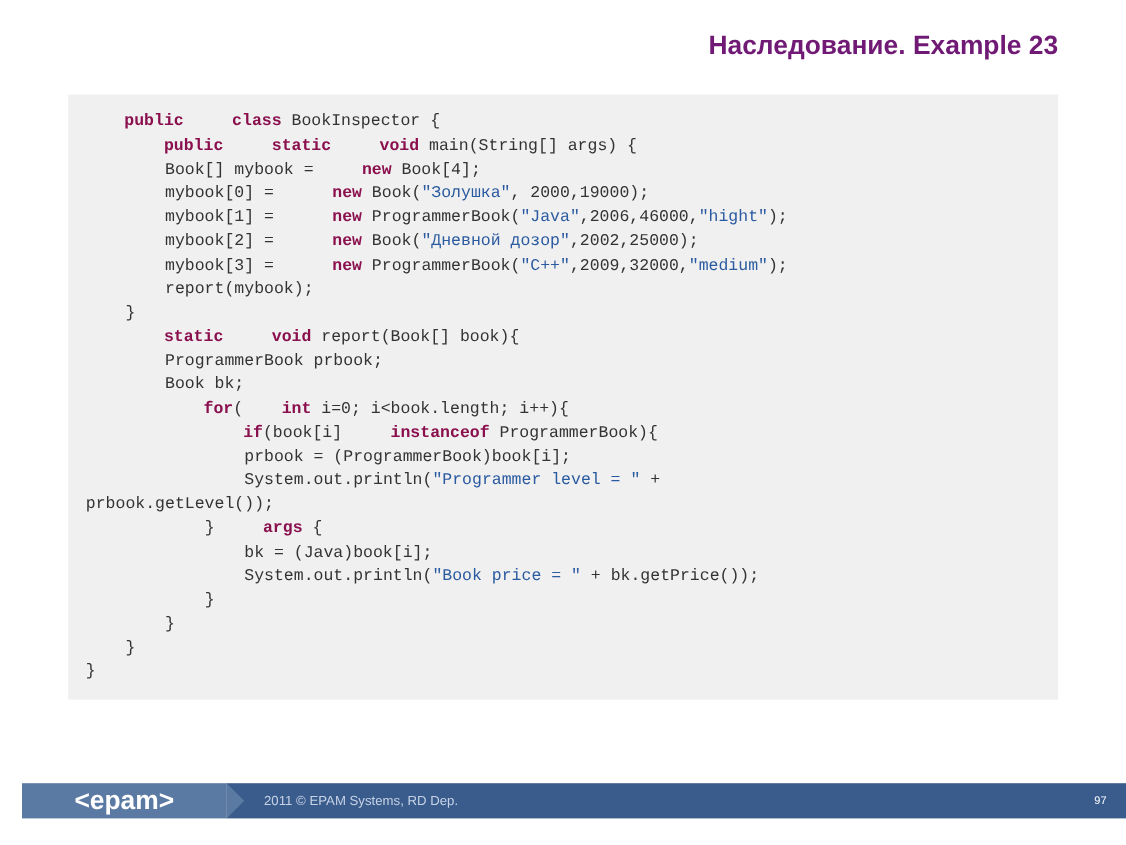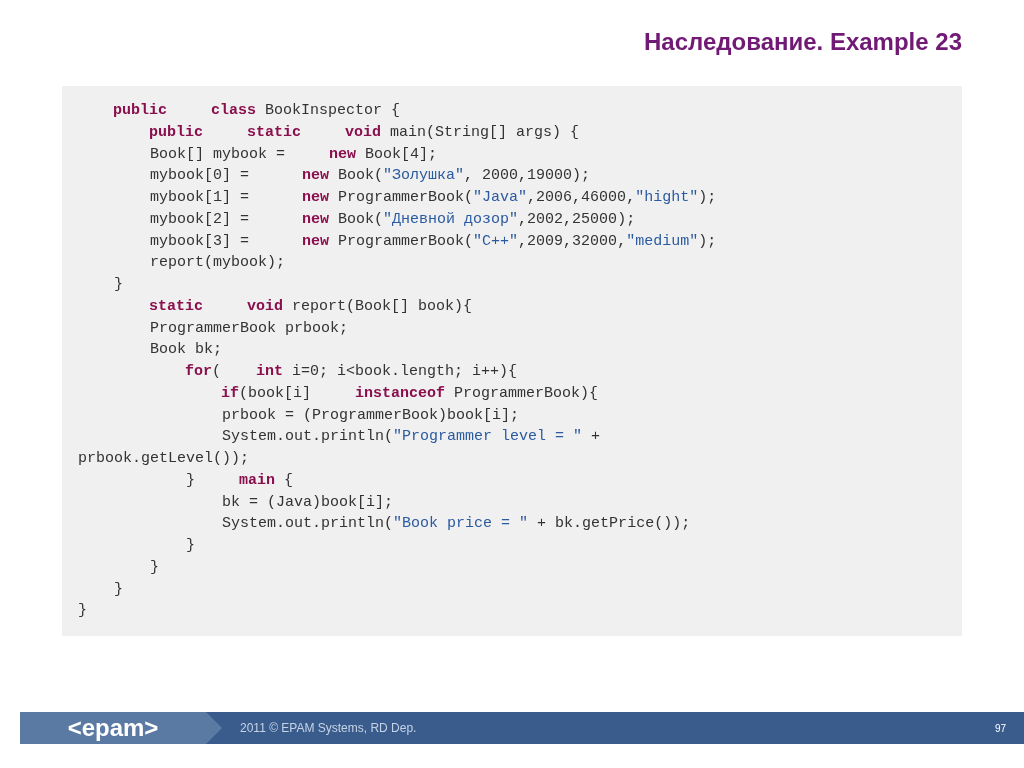--- a/index.html
+++ b/index.html
@@ -98,21 +98,21 @@
         <span class="it">report</span><span>(mybook);</span>
     <span>}</span>
     <span class="kw">static</span><span class="kw"> void</span><span> report(Book[] book){</span>
         <span>ProgrammerBook prbook;</span>
         <span>Book bk;</span>
         <span class="kw">for</span><span>(</span><span class="kw">int</span><span> i=0; i&lt;book.</span><span class="it">length</span><span>; i++){</span>
             <span class="kw">if</span><span>(book[i] </span><span class="kw">instanceof</span><span> ProgrammerBook){</span>
                 <span>prbook = (ProgrammerBook)book[i];</span>
                 <span>System.</span><span class="it">out</span><span>.println(</span><span class="str">"Programmer level = "</span><span> +</span>
 <span>prbook.getLevel());</span>
-            <span>} </span><span class="kw">main</span><span> {</span>
+            <span>} </span><span class="kw">args</span><span> {</span>
                 <span>bk = (Java)book[i];</span>
                 <span>System.</span><span class="it">out</span><span>.println(</span><span class="str">"Book price = "</span><span> + bk.getPrice());</span>
             <span>}</span>
         <span>}</span>
     <span>}</span>
 <span>}</span></div>
 
 </div>
 
 <div class="footer">

